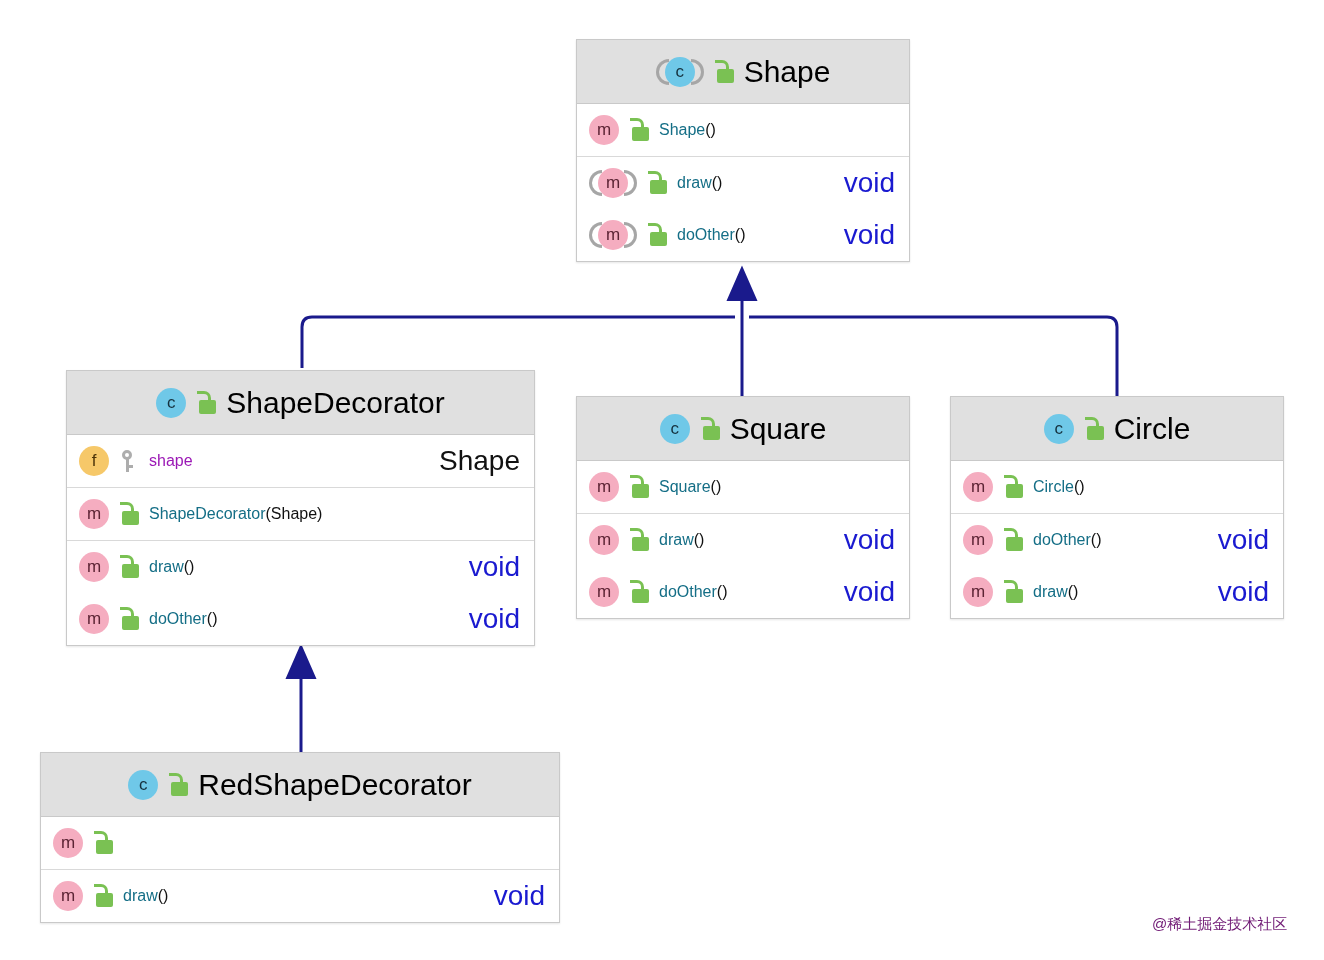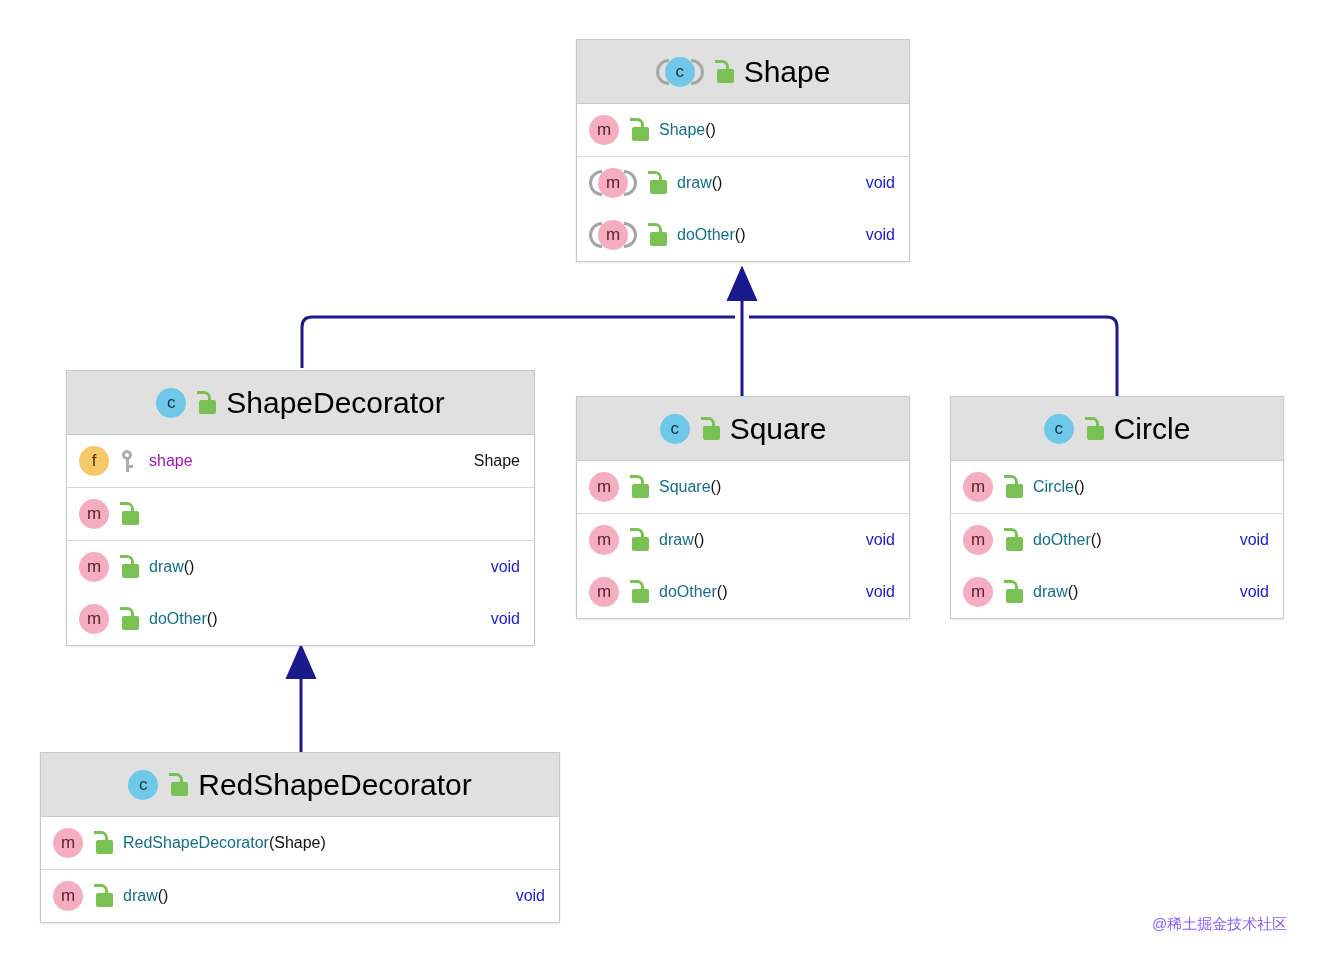--- a/index.html
+++ b/index.html
@@ -64,21 +64,21 @@
     padding: 0 14px 0 12px;
     box-sizing: border-box;
     white-space: nowrap;
   }
   .row-label {
     font-size: 16px;
     margin-left: 10px;
     flex: 0 0 auto;
   }
   .row-type {
-    font-size: 16px;
+    font-size: 28px;
     margin-left: auto;
     padding-left: 18px;
     flex: 0 0 auto;
   }
   .t-member  { color: #146e86; }
   .t-plain   { color: #111111; }
   .t-void    { color: #1a1ad0; }
   .t-field   { color: #9b18b5; }
   .t-type    { color: #111111; }
 
@@ -160,21 +160,21 @@
   .ic-key .tooth {
     position: absolute;
     left: 11px; top: 17px;
     width: 5px; height: 3px;
     background: #adadad;
   }
 
   .watermark {
     position: absolute;
     font-size: 15px;
-    color: #8b5cf6;
+    color: #701a75;
     white-space: nowrap;
   }
 </style>
 </head>
 <body>
 
 <div id="canvas">
 
   <svg id="edges" viewBox="0 0 1324 960" width="1324" height="960">
 
@@ -264,20 +264,21 @@
     </div>
     <div class="uml-section">
       <div class="uml-row">
         <span class="icon">
           <span class="ic-badge ic-method">m</span>
         </span>
         <span class="ic-lock">
           <span class="shackle"></span>
             <span class="body"></span>
         </span>
+        <span class="row-label"><span class="t-member">ShapeDecorator</span><span class="t-plain">(Shape)</span></span>
       </div>
     </div>
     <div class="uml-section">
       <div class="uml-row">
         <span class="icon">
           <span class="ic-badge ic-method">m</span>
         </span>
         <span class="ic-lock">
           <span class="shackle"></span>
             <span class="body"></span>
@@ -410,21 +411,20 @@
     </div>
     <div class="uml-section first">
       <div class="uml-row">
         <span class="icon">
           <span class="ic-badge ic-method">m</span>
         </span>
         <span class="ic-lock">
           <span class="shackle"></span>
             <span class="body"></span>
         </span>
-        <span class="row-label"><span class="t-member">RedShapeDecorator</span><span class="t-plain">(Shape)</span></span>
       </div>
     </div>
     <div class="uml-section">
       <div class="uml-row">
         <span class="icon">
           <span class="ic-badge ic-method">m</span>
         </span>
         <span class="ic-lock">
           <span class="shackle"></span>
             <span class="body"></span>

